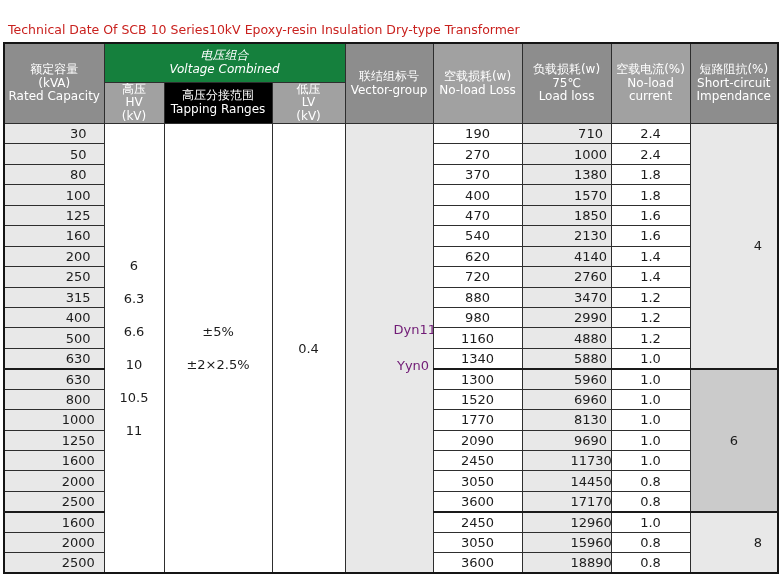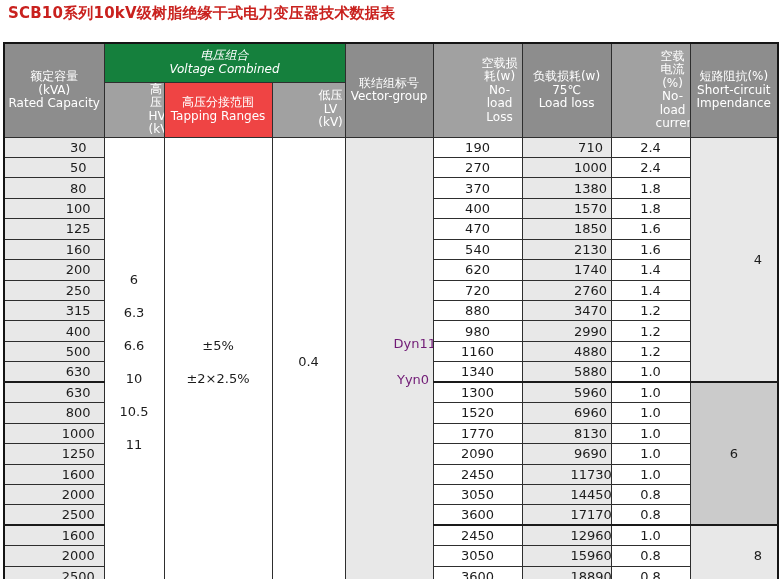--- a/index.html
+++ b/index.html
@@ -10,42 +10,42 @@
   .title { position:absolute; left:8px; top:4px; font-size:15px; font-weight:bold; color:#c9211e; letter-spacing:0.2px; }
   .subtitle { position:absolute; left:8px; top:22px; font-size:12.5px; color:#c9211e; }
 
   table.data { position:absolute; left:3px; top:42px; width:774px; height:528px;
                border-collapse:collapse; table-layout:fixed; border:2px solid #151515; }
   td, th { border:1px solid #2e2e2e; text-align:center; vertical-align:middle;
            overflow:hidden; padding:0; }
 
   th.hd { color:#ffffff; font-size:12px; line-height:13.5px; font-weight:normal; white-space:pre-line; }
   .shade-a { background:#8d8d8d; }   
-  .shade-b { background:#a1a1a1;padding-left:44px; }   
+  .shade-b { background:#a1a1a1; }   
   .shade-c { background:#15803d;font-style:italic; }   
-  .shade-d { background:#ef4444; }   
+  .shade-d { background:#000000; }   
 
   tr.h1 { height:39px; } tr.h2 { height:39px; }
   tr.r  { height:20.45px; }
 
   td.num { font-size:13px; color:#1c1c1c; }
   .c-gray  { background:#e8e8e8;padding-left:48px; }
   .c-white { background:#ffffff;border-radius:10px; }
   .imp-mid { background:#cbcbcb; }
 
   td.brk { border-top:2px solid #1a1a1a; }
 
   span.vline  { display:block; height:33px; line-height:33px; font-size:13px; color:#1c1c1c; }
   span.vline2 { display:block; height:36px; line-height:36px; font-size:13px; color:#701a75; }
 </style>
 </head>
 <body>
 
 <div class="page">
-  <div class="title">SCB10系列10kV级树脂绝缘干式电力变压器技术数据表</div>
+  <div class="subtitle">Technical Date Of SCB 10 Series10kV Epoxy-resin Insulation Dry-type Transformer</div>
 
   <table class="data">
     <colgroup>
       <col style="width:100px">
         <col style="width:60px">
         <col style="width:108px">
       <col style="width:73px">
         <col style="width:88px">
         <col style="width:89px">
       <col style="width:89px">
@@ -135,21 +135,21 @@
       </tr>
       <tr class="r">
         <td class="num c-gray">160</td>
         <td class="num c-white">540</td>
         <td class="num c-gray">2130</td>
         <td class="num c-white">1.6</td>
       </tr>
       <tr class="r">
         <td class="num c-gray">200</td>
         <td class="num c-white">620</td>
-        <td class="num c-gray">1740</td>
+        <td class="num c-gray">4140</td>
         <td class="num c-white">1.4</td>
       </tr>
       <tr class="r">
         <td class="num c-gray">250</td>
         <td class="num c-white">720</td>
         <td class="num c-gray">2760</td>
         <td class="num c-white">1.4</td>
       </tr>
       <tr class="r">
         <td class="num c-gray">315</td>

